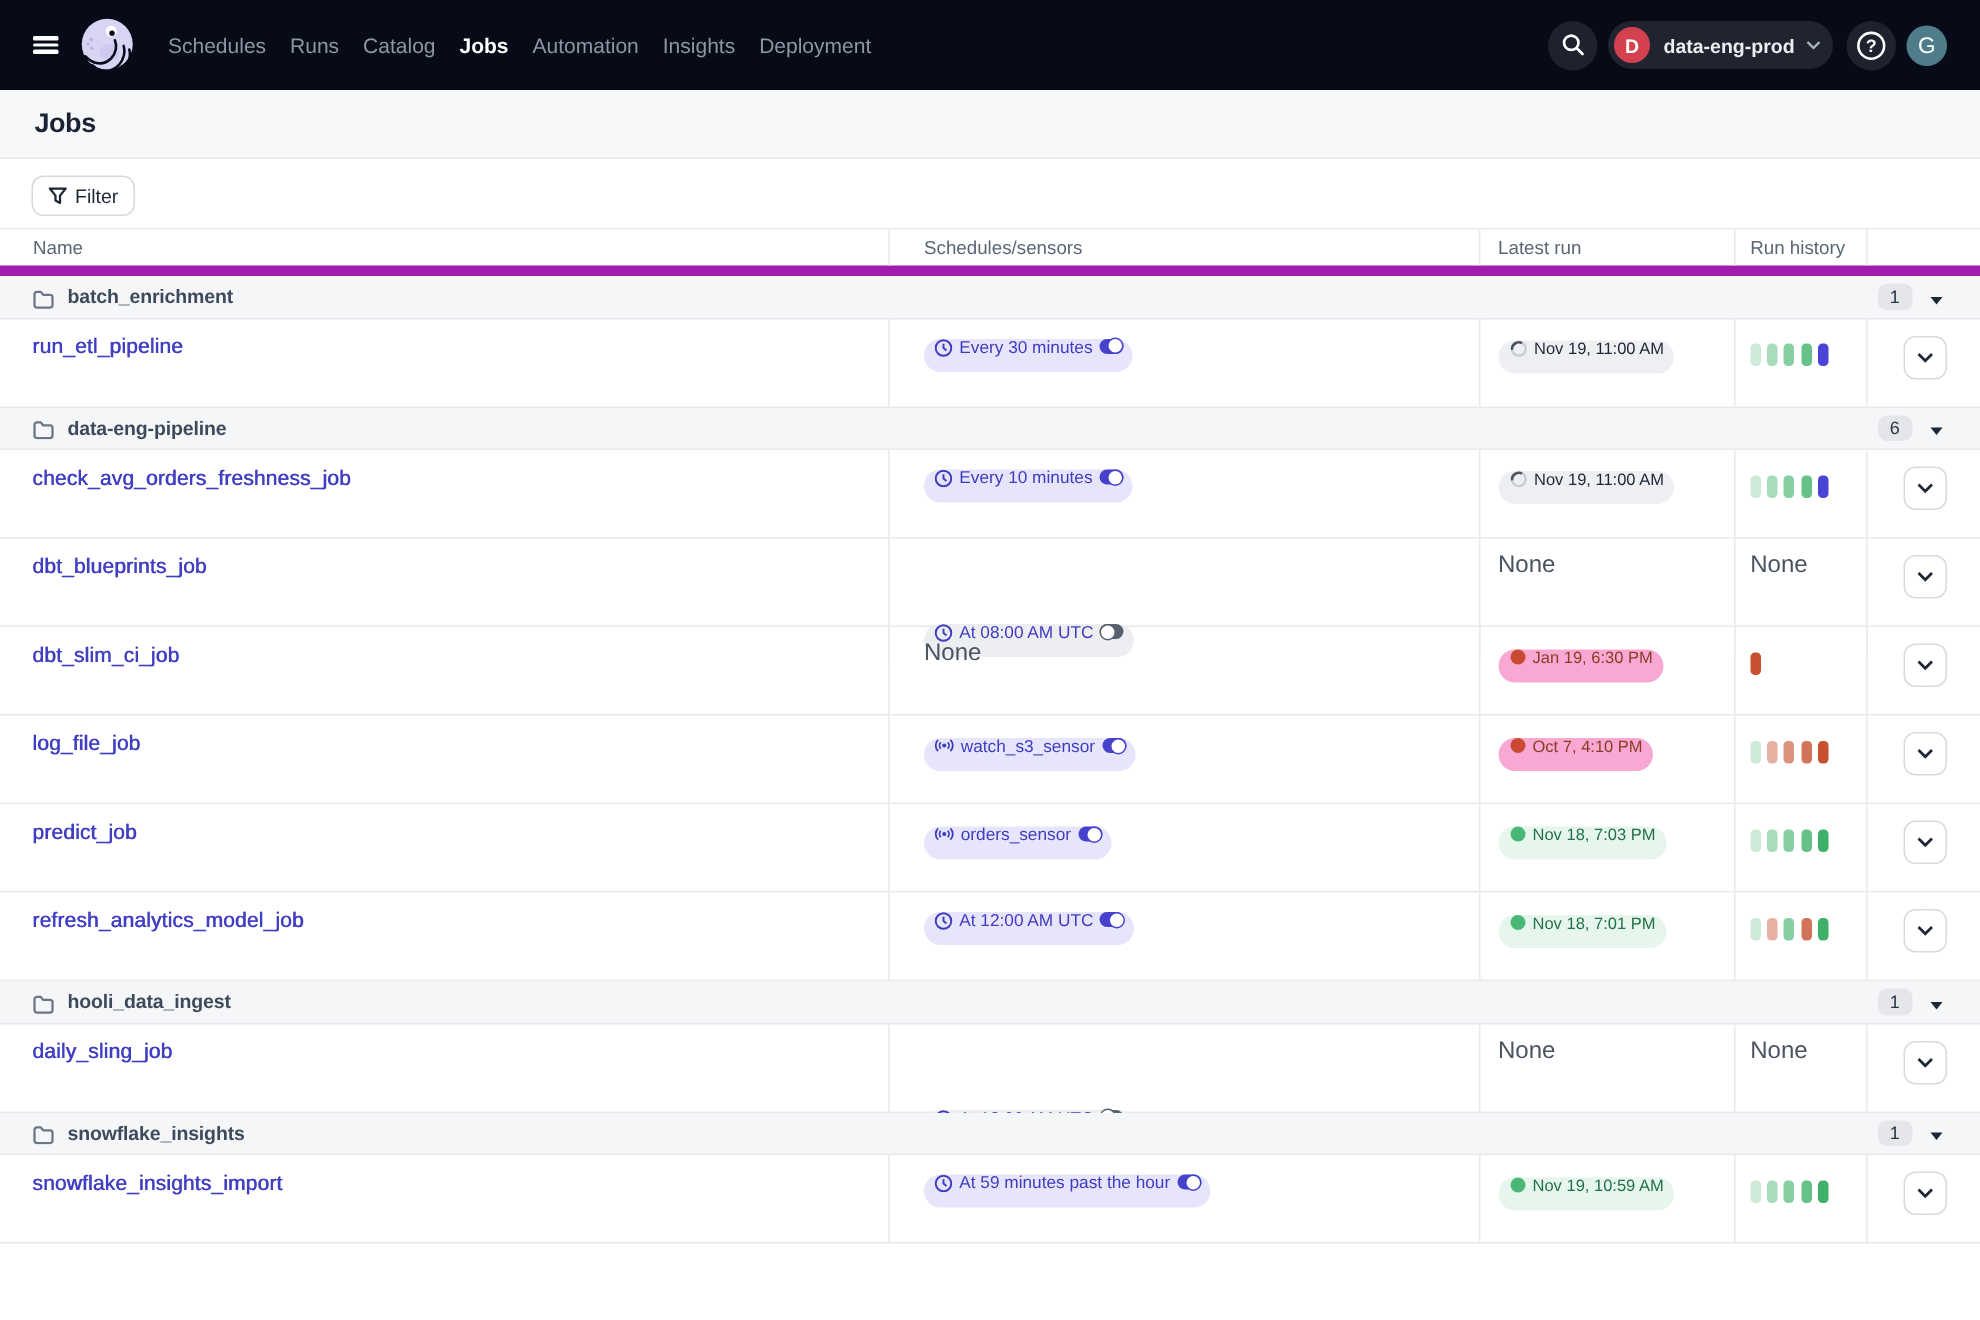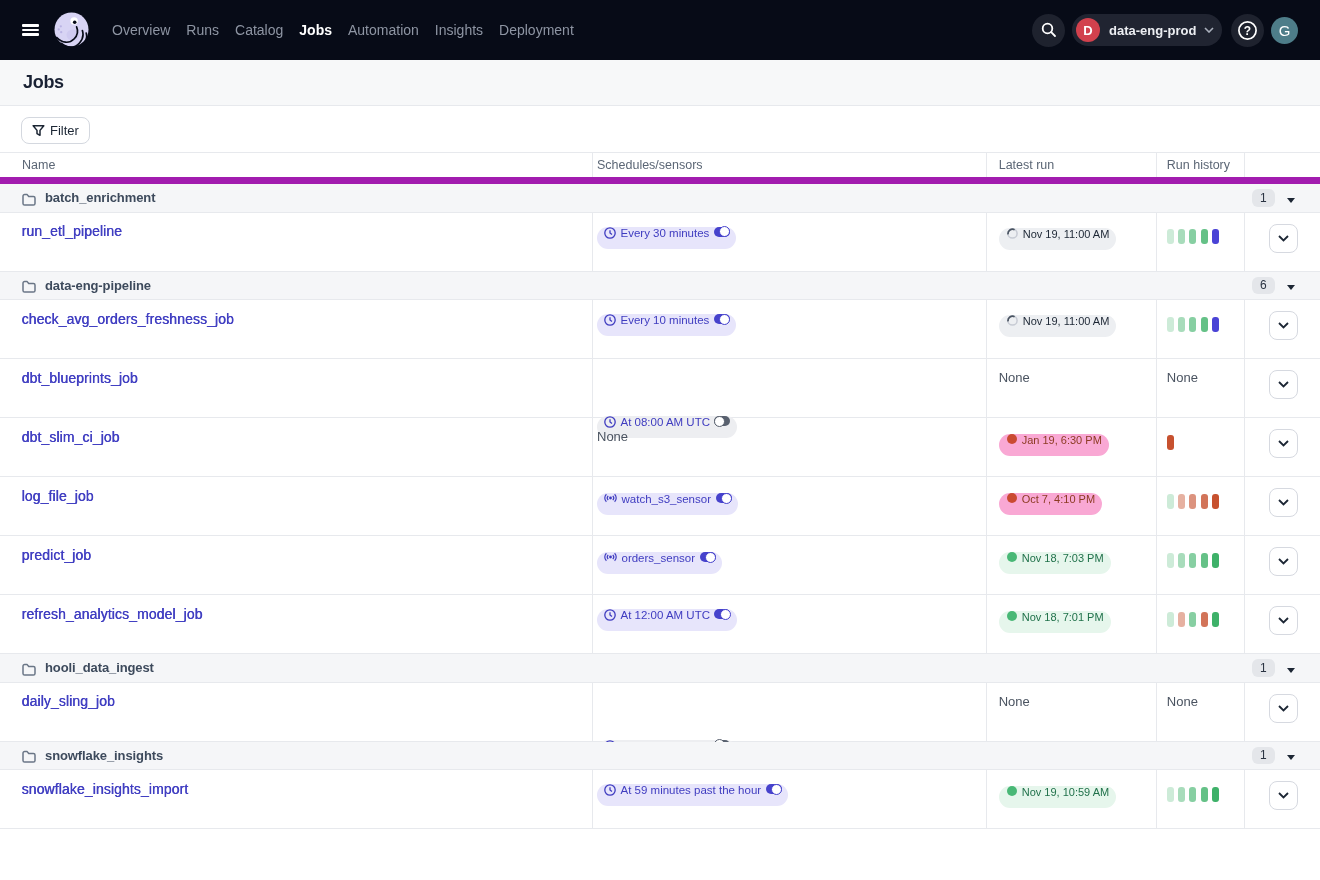--- a/index.html
+++ b/index.html
@@ -27,34 +27,34 @@
 .pagehead { height:46px; background:#f7f8f9; border-bottom:1px solid #e7e9ed; display:flex; align-items:center; padding-left:23px; }
 .pagehead h1 { font-size:18px; font-weight:700; color:#1a2234; letter-spacing:-0.3px; }
 .filterbar { height:46.5px; background:#fff; border-bottom:1px solid #e7e9ed; display:flex; align-items:center; padding-left:21px; }
 .filterbtn { margin-top:2.5px; height:27px; border:1px solid #d4d8df; border-radius:8px; background:#fff; display:flex; align-items:center; padding:0 10px; gap:5px; font-size:13px; color:#1c2634; font-family:"Liberation Sans", sans-serif; }
 
 
 .tbl { width:1320px; }
 .hrow, .jrow { display:grid; grid-template-columns:592px 394px 169.5px 88.5px auto; }
 .hrow { height:31.5px; border-bottom:7px solid #a21caf; }
 .hrow .c { font-size:12.5px; color:#5b6675; display:flex; align-items:center; }
-.c { padding-left:4px; border-left:1px solid #e7e9ed; min-width:0; }
+.c { padding-left:23px; border-left:1px solid #e7e9ed; min-width:0; }
 .c:nth-child(3) { padding-left:11.7px; }
 .c:nth-child(4) { padding-left:10.3px; }
 .c:first-child { padding-left:22px; border-left:none; }
 .grow { height:28.5px; background:#f5f6f8; border-bottom:1px solid #e7e9ed; display:flex; align-items:center; position:relative; padding-top:3px; }
 .grow .ficon { margin-left:22px; }
 .grow .gname { margin-left:9px; font-size:13px; font-weight:700; color:#3d4a5c; letter-spacing:-0.1px; position:relative; top:-1.5px; }
 .grow .badge { position:absolute; left:1252px; top:5px; width:22.5px; height:17.5px; background:#e4e6ea; border-radius:6px; font-size:12px; color:#2a3342; display:flex; align-items:center; justify-content:center; }
 .grow .caret { position:absolute; left:1286.5px; top:13.5px; width:0; height:0; border-left:4px solid transparent; border-right:4px solid transparent; border-top:5px solid #1c2634; }
 .jrow { height:59px; border-bottom:1px solid #e7e9ed; }
 .jrow .c { padding-top:12px; }
 .jrow .c:first-child { padding-top:9.7px; padding-left:21.5px; }
 .jname { font-size:14px; color:#413fc2; font-weight:400; text-shadow:0.4px 0 0 #413fc2; letter-spacing:0.1px; }
-.none { font-size:13px; color:#4a5360; display:inline-block; position:relative; top:-3px; }
+.none { font-size:16px; color:#4a5360; display:inline-block; position:relative; top:-3px; }
 
 
 .pill { display:inline-flex; align-items:flex-start; height:22px; border-radius:11px; font-size:11.5px; }
 .sched { background:#e7e5fb; color:#3f3cc0; padding:0 6.5px 0 7px; gap:4.5px; font-size:11.5px; }
 .sched.off { background:#edeef1;margin-top:45px; }
 .runpill { padding:0 7px 0 8px; gap:5px; color:#1c2634; background:#edeff2; font-size:11px; }
 .runpill.ok { background:#e6f6ec; color:#20714a; }
 .runpill.bad { background:#f9a8d4; color:#8c3b22; }
 .dot { width:10px; height:10px; border-radius:50%; }
 .dot.g { background:#49b876; }
@@ -90,21 +90,21 @@
     <path d="M 2.8 25.5 C 8 31, 15 32, 20 27 C 23.4 23.6, 24.2 18.6, 22.6 14.8" stroke="#070b17" stroke-width="1.7" fill="none" stroke-linecap="round"></path>
     <path d="M 7.5 31.5 C 13 36.5, 20.5 36.5, 25.5 31 C 28.6 27.6, 29.6 22.4, 28.4 18.6" stroke="#070b17" stroke-width="1.7" fill="none" stroke-linecap="round"></path>
     <path d="M 14 35.8 C 19 39, 25 38, 29.5 33 C 32.2 30, 33.2 25, 32.2 21" stroke="#070b17" stroke-width="1.7" fill="none" stroke-linecap="round"></path>
     <circle cx="20.1" cy="8.9" r="3.7" fill="#fff"></circle>
     <circle cx="20.7" cy="10.2" r="1.8" fill="#070b17"></circle>
     <circle cx="6.8" cy="14.3" r="1.15" fill="#b9b3e4"></circle>
     <circle cx="4.7" cy="17.4" r="1.15" fill="#b9b3e4"></circle>
     <circle cx="7.2" cy="20.2" r="1.15" fill="#b9b3e4"></circle>
   </svg>
   <div class="navlinks">
-    <a>Overview</a>
+    <a>Schedules</a>
       <a>Runs</a>
       <a>Catalog</a>
       <a class="active">Jobs</a>
       <a>Automation</a>
       <a>Insights</a>
       <a>Deployment</a>
   </div>
   <div class="circ search-c">
     <svg width="18" height="18" viewBox="0 0 18 18" fill="none" stroke="#fff" stroke-width="1.8">
         <circle cx="7.5" cy="7.5" r="4.8"></circle>

